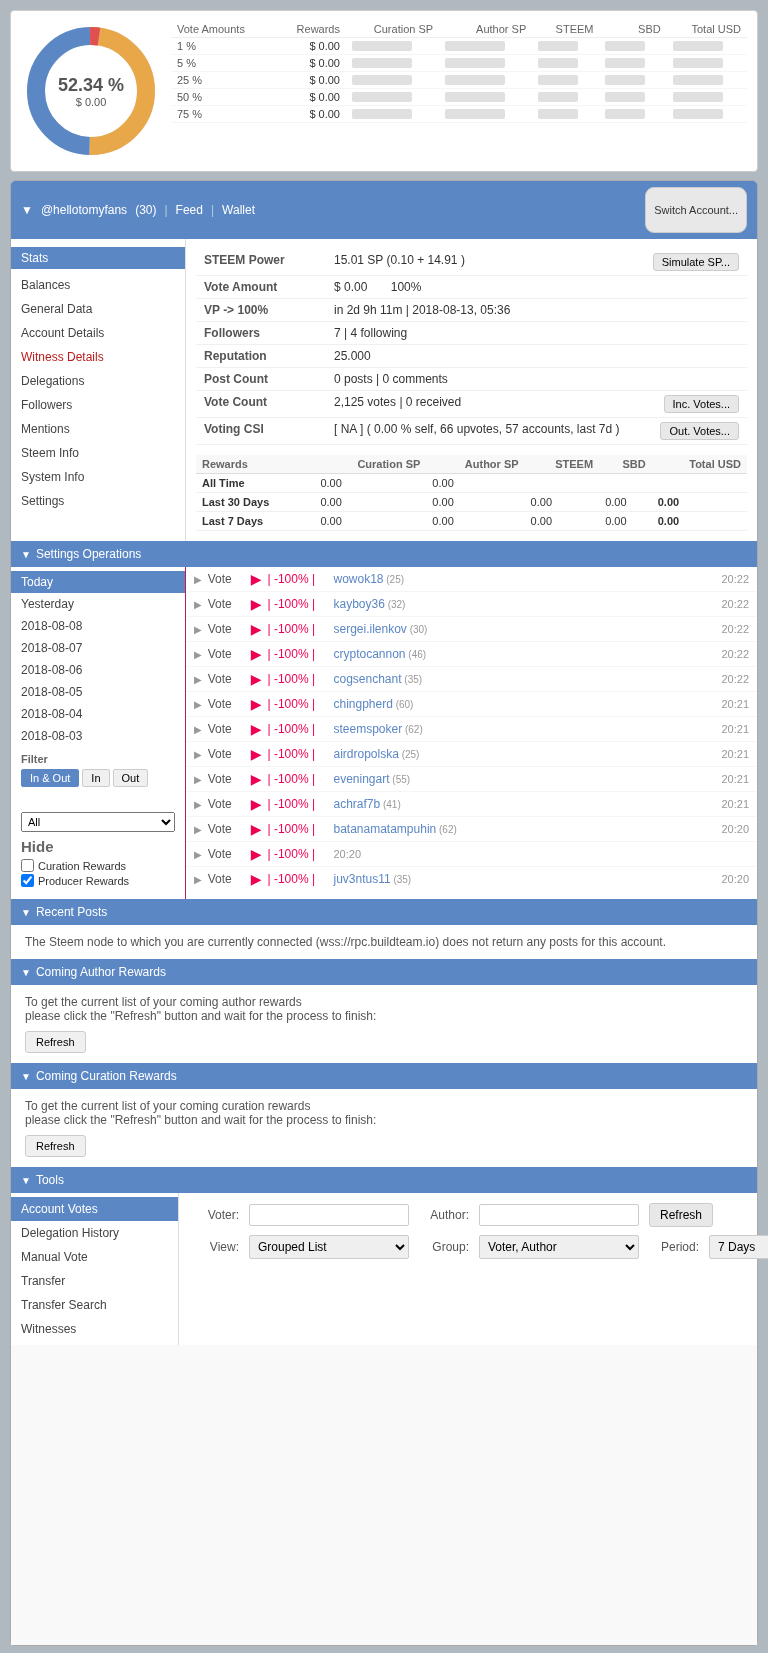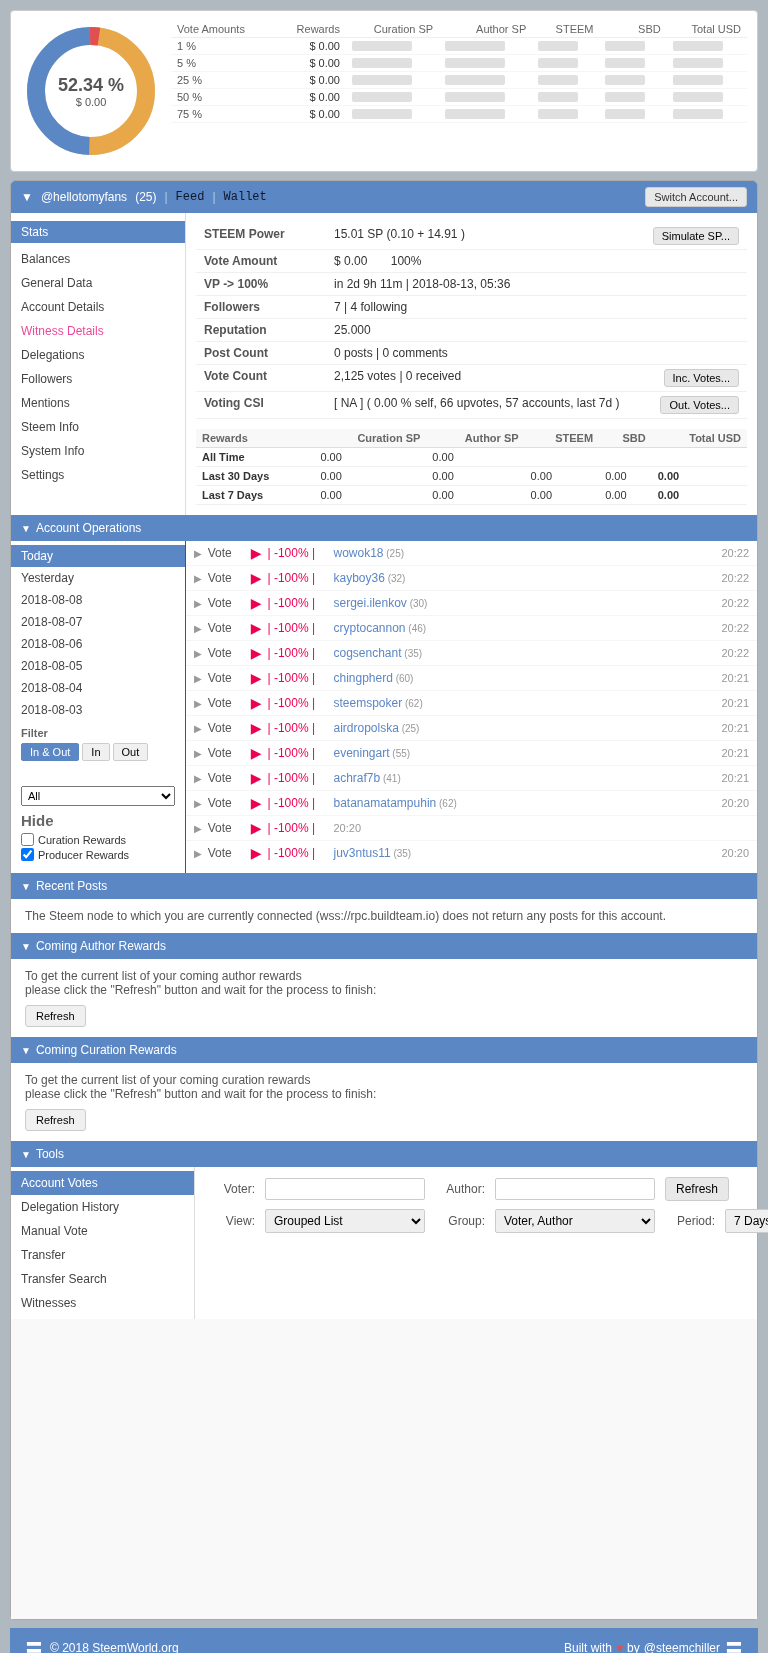--- a/index.html
+++ b/index.html
@@ -50,23 +50,23 @@
       background: #5b87c5;
       color: #fff;
       padding: 6px 10px;
       display: flex;
       align-items: center;
       justify-content: space-between;
       border-radius: 4px 4px 0 0;
     }
     .account-header .left { display: flex; align-items: center; gap: 8px; font-size: 12px; }
     .account-header .left span { color: #fff; }
-    .account-header .left a { color: #0f172a; text-decoration: none; font-family: Liberation Mono, monospace; }
+    .account-header .left a { color: #ffffff; text-decoration: none; }
     .account-header .left .sep { color: #acd; }
-    .switch-btn { background: #e8e8e8; border: 1px solid #ccc; padding: 3px 8px; font-size: 11px; cursor: pointer; border-radius: 3px; color: #333; }
+    .switch-btn { background: #e8e8e8; border: 1px solid #ccc; padding: 16px 8px; font-size: 11px; cursor: pointer; border-radius: 9px; color: #333; }
 
     
     .content-area { display: flex; }
 
     
     .sidebar {
       width: 175px;
       flex-shrink: 0;
       border-right: 1px solid #ddd;
       padding: 8px 0;
@@ -78,21 +78,21 @@
       font-size: 12px;
       margin-bottom: 4px;
     }
     .sidebar-item {
       padding: 5px 10px;
       font-size: 12px;
       cursor: pointer;
       color: #444;
       border-radius: 2px;
     }
-    .sidebar-item.disabled { color: #ec4899; cursor: default; }
+    .sidebar-item.disabled { color: #b91c1c; cursor: default; }
 
     
     .right-content { flex: 1; padding: 10px; }
 
     
     .stats-table { width: 100%; border-collapse: collapse; font-size: 12px; margin-bottom: 10px; }
     .stats-table td { padding: 4px 8px; border-bottom: 1px solid #f0f0f0; vertical-align: top; }
     .stats-table td:first-child { color: #555; font-weight: bold; width: 130px; }
     .stats-table .btn-sm { background: #e8e8e8; border: 1px solid #ccc; padding: 2px 8px; font-size: 11px; cursor: pointer; border-radius: 3px; float: right; }
 
@@ -141,21 +141,21 @@
     .vote-user { color: #5b87c5; flex: 1; }
     .vote-user .rep { color: #999; font-size: 10px; }
     .vote-time { color: #999; font-size: 11px; }
 
     
     .section-body { padding: 10px 14px; font-size: 12px; color: #555; }
     .refresh-btn { background: #f0f0f0; border: 1px solid #ccc; padding: 4px 10px; font-size: 11px; cursor: pointer; border-radius: 3px; margin-top: 8px; display: inline-block; }
 
     
     .tools-area { display: flex; }
-    .tools-sidebar { width: 184px; flex-shrink: 0; border-right: 1px solid #ddd; padding: 4px 0; }
+    .tools-sidebar { width: 168px; flex-shrink: 0; border-right: 1px solid #ddd; padding: 4px 0; }
     .tools-content { flex: 1; padding: 10px; }
 
     .tools-sidebar-item { padding: 5px 10px; font-size: 12px; cursor: pointer; color: #444; }
     .tools-sidebar-item.active { background: #5b87c5; color: #fff; }
 
     .tools-form { display: flex; flex-direction: column; gap: 8px; }
     .tools-form-row { display: flex; align-items: center; gap: 10px; }
     .tools-form-label { width: 50px; text-align: right; color: #555; font-size: 12px; }
     .tools-form-input { width: 160px; padding: 3px 6px; border: 1px solid #ccc; font-size: 12px; border-radius: 2px; }
     .tools-form-select { width: 160px; padding: 3px 4px; border: 1px solid #ccc; font-size: 12px; border-radius: 2px; }
@@ -309,21 +309,21 @@
       </table>
     </div>
   </div>
 
   <div class="main-panel">
 
     <div class="account-header">
       <div class="left">
         <span>▼</span>
         <span>@hellotomyfans</span>
-        <span>(<span>25</span>)</span>
+        <span>(<span>30</span>)</span>
         <span class="sep">|</span>
         <a>Feed</a>
         <span class="sep">|</span>
         <a>Wallet</a>
       </div>
       <button class="switch-btn">Switch Account...</button>
     </div>
 
     <div class="content-area">
 
@@ -429,21 +429,21 @@
     <td>0.00</td>
     <td style="font-weight:bold;">0.00</td>
               </tr>
             </tbody>
         </table>
       </div>
     </div>
 
     <div class="section-header">
       <span class="arrow">▼</span>
-      <span>Account Operations</span>
+      <span>Settings Operations</span>
     </div>
     <div class="operations-area">
       <div class="ops-sidebar">
         <div id="ops-dates">
             <div class="ops-date-btn active">Today</div>
             <div class="ops-date-btn">Yesterday</div>
             <div class="ops-date-btn">2018-08-08</div>
             <div class="ops-date-btn">2018-08-07</div>
             <div class="ops-date-btn">2018-08-06</div>
             <div class="ops-date-btn">2018-08-05</div>

